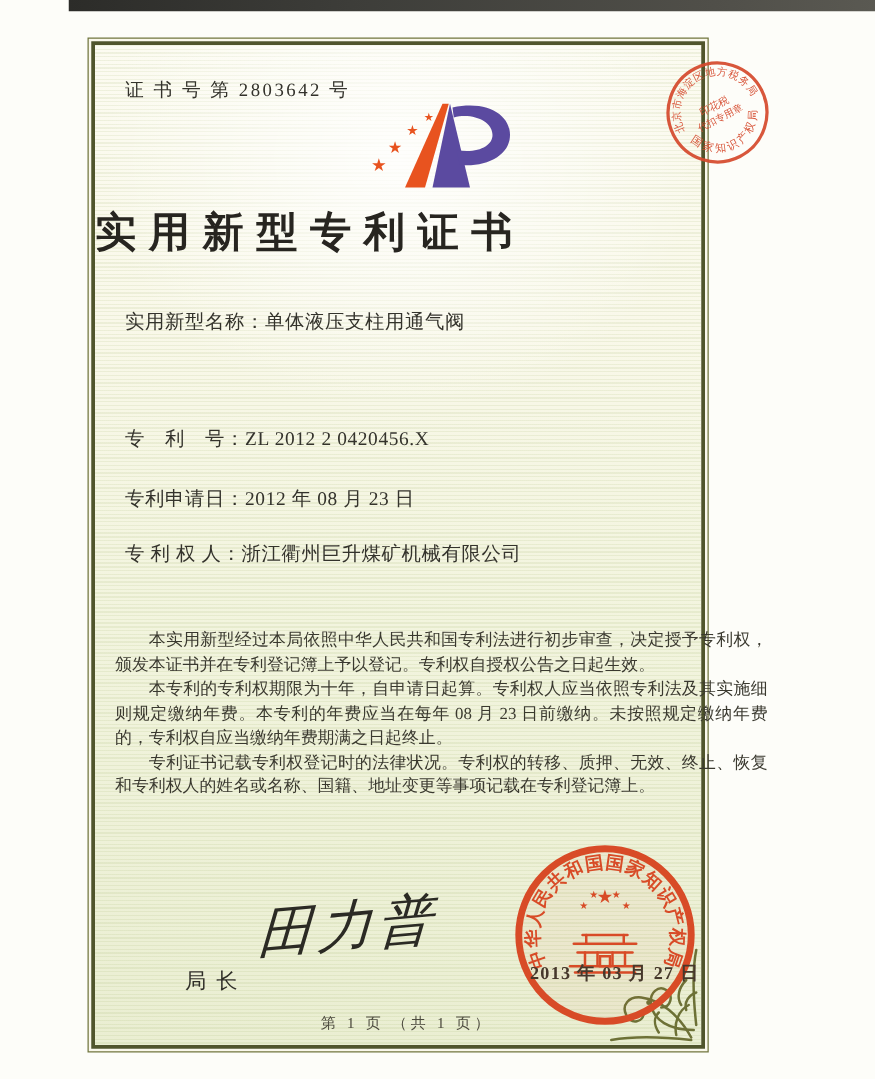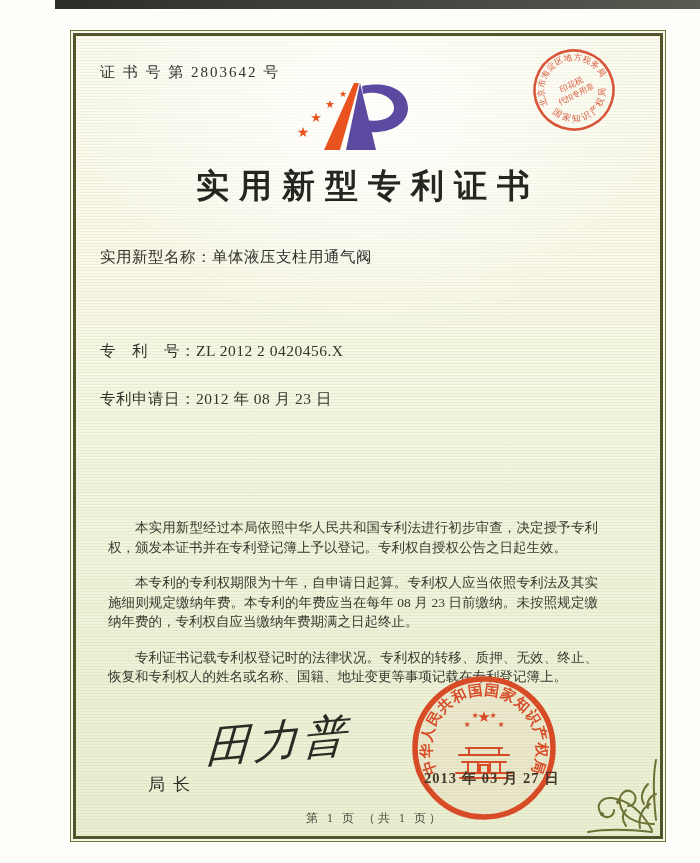--- a/index.html
+++ b/index.html
@@ -6,44 +6,44 @@
   body{
     width:700px;height:863px;position:relative;overflow:hidden;
     background:#fdfdf9;
     font-family:"Liberation Serif","DejaVu Serif",serif;
   }
   .scan-band-top{
     position:absolute;left:55px;top:0;width:645px;height:9px;
     background:linear-gradient(90deg,#2c2c29,#3d3d39 35%,#504f49 80%,#5a5952);
   }
   .frame{
-    position:absolute;left:73px;top:33px;width:590px;height:806px;
+    position:absolute;left:73px;top:33px;width:491px;height:806px;
     box-sizing:border-box;border:3px solid #50552c;
     box-shadow:0 0 0 2px #faf8ec,0 0 0 3px #71763f;
     background:linear-gradient(180deg,#fcfbf1 0%,#f9f8e9 28%,#f2f4de 58%,#eaeed2 100%);
     text-decoration:underline;
   }
   .frame::before{
     content:"";position:absolute;inset:0;pointer-events:none;
     background:repeating-linear-gradient(180deg,rgba(150,172,92,0.13) 0 1px,rgba(255,255,255,0) 1px 3px);
   }
   .frame::after{
     content:"";position:absolute;left:0;right:0;top:0;height:300px;pointer-events:none;
     background:radial-gradient(ellipse at 50% 30%,rgba(255,255,255,0.85),rgba(255,255,255,0) 70%);
   }
   .frame > *{position:absolute;z-index:2;}
   .cert-no{left:24px;top:27px;font-size:15px;letter-spacing:2px;color:#33322b;}
   .logo{left:204px;top:44px;width:150px;height:74px;}
-  .title{left:0;right:0;top:128px;text-align:center;font-size:33px;font-weight:700;
+  .title{left:0;right:0;top:128px;font-size:33px;font-weight:700;
          letter-spacing:10px;color:#272520;white-space:nowrap;}
   .field{left:24px;font-size:15.5px;color:#34332c;letter-spacing:0.5px;white-space:nowrap;text-align:right;}
   .f0{top:211px}.f1{top:259px}.f2{top:305px}.f3{top:353px}.f4{top:397px}.f5{top:445px}
   .body-text{left:16px;top:466px;width:522px;font-size:13.5px;line-height:19.5px;
              color:#3a392f;text-align:justify;}
-  .body-text p{margin:16px;text-indent:2em;}
+  .body-text p{margin:0;text-indent:2em;}
   .director{left:72px;top:737px;font-size:17px;letter-spacing:8px;color:#2f2e28;}
   .signature{left:130px;top:676px;font-size:44px;color:#2b2a24;font-style:italic;
              transform:rotate(-5deg) skewX(-8deg);letter-spacing:4px;z-index:3;}
   .main-seal{left:330px;top:634px;width:156px;height:156px;z-index:4;}
   .seal-date{left:348px;top:733px;font-size:14.5px;font-weight:bold;color:#46382b;
              letter-spacing:1px;z-index:6;white-space:nowrap;}
   .footer{left:0;right:0;top:774px;text-align:center;font-size:12px;letter-spacing:3px;color:#4c4a3e;padding-left:14px;}
   .tax-seal{left:446px;top:2px;width:104px;height:104px;transform:rotate(-27deg);opacity:.92;z-index:5;}
   .flourish{right:2px;bottom:2px;width:76px;height:80px;z-index:2;}
   svg text{font-family:"Liberation Serif","DejaVu Serif",serif;}
@@ -66,20 +66,21 @@
     <text x="36" y="42" font-size="13" fill="#e8531f" text-anchor="middle">★</text>
     <text x="23" y="57" font-size="14" fill="#e8531f" text-anchor="middle">★</text>
     <text x="67" y="37" font-size="8" fill="#e8531f" text-anchor="middle">★</text>
   </svg>
 
   <div class="title">实用新型专利证书</div>
 
   <div class="field f0"><span>实用新型名称：</span><span>单体液压支柱用通气阀</span></div>
   <div class="field f2"><span>专　利　号：</span><span>ZL 2012 2 0420456.X</span></div>
   <div class="field f3"><span>专利申请日：</span><span>2012 年 08 月 23 日</span></div>
+  <div class="field f4"><span>专 利 权 人：</span><span>浙江衢州巨升煤矿机械有限公司</span></div>
 
   <div class="body-text">
     <p>本实用新型经过本局依照中华人民共和国专利法进行初步审查，决定授予专利权，颁发本证书并在专利登记簿上予以登记。专利权自授权公告之日起生效。</p>
     <p>本专利的专利权期限为十年，自申请日起算。专利权人应当依照专利法及其实施细则规定缴纳年费。本专利的年费应当在每年 08 月 23 日前缴纳。未按照规定缴纳年费的，专利权自应当缴纳年费期满之日起终止。</p>
     <p>专利证书记载专利权登记时的法律状况。专利权的转移、质押、无效、终止、恢复和专利权人的姓名或名称、国籍、地址变更等事项记载在专利登记簿上。</p>
   </div>
 
   <div class="director">局长</div>
   <div class="signature">田力普</div>
 

